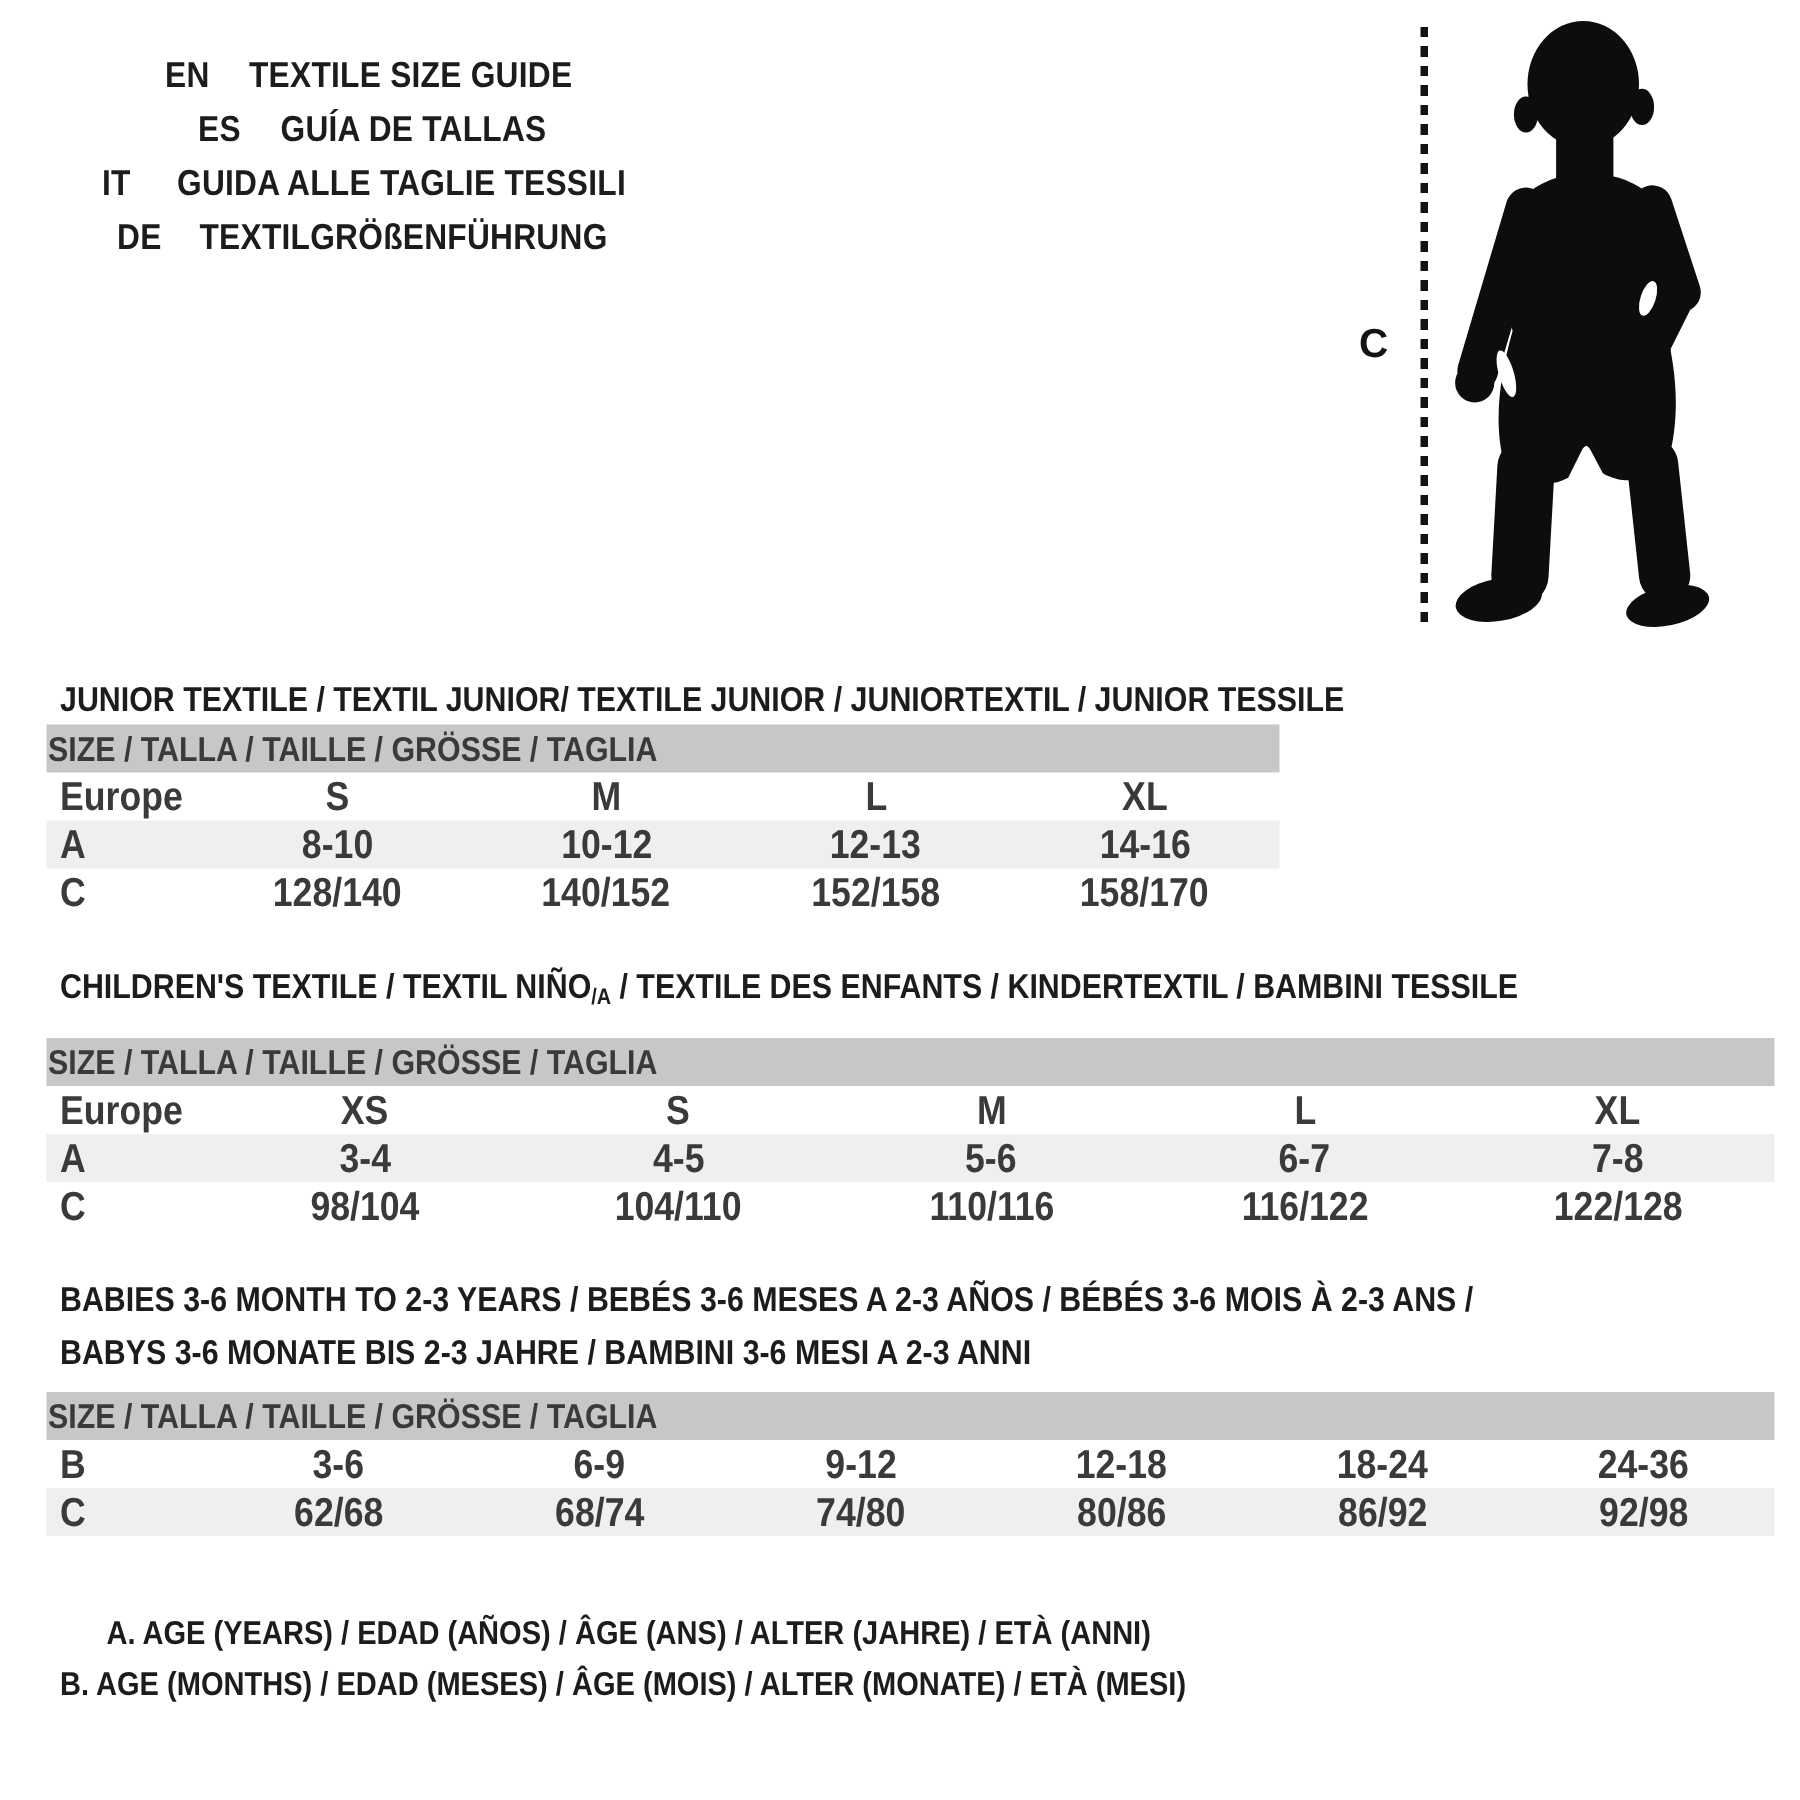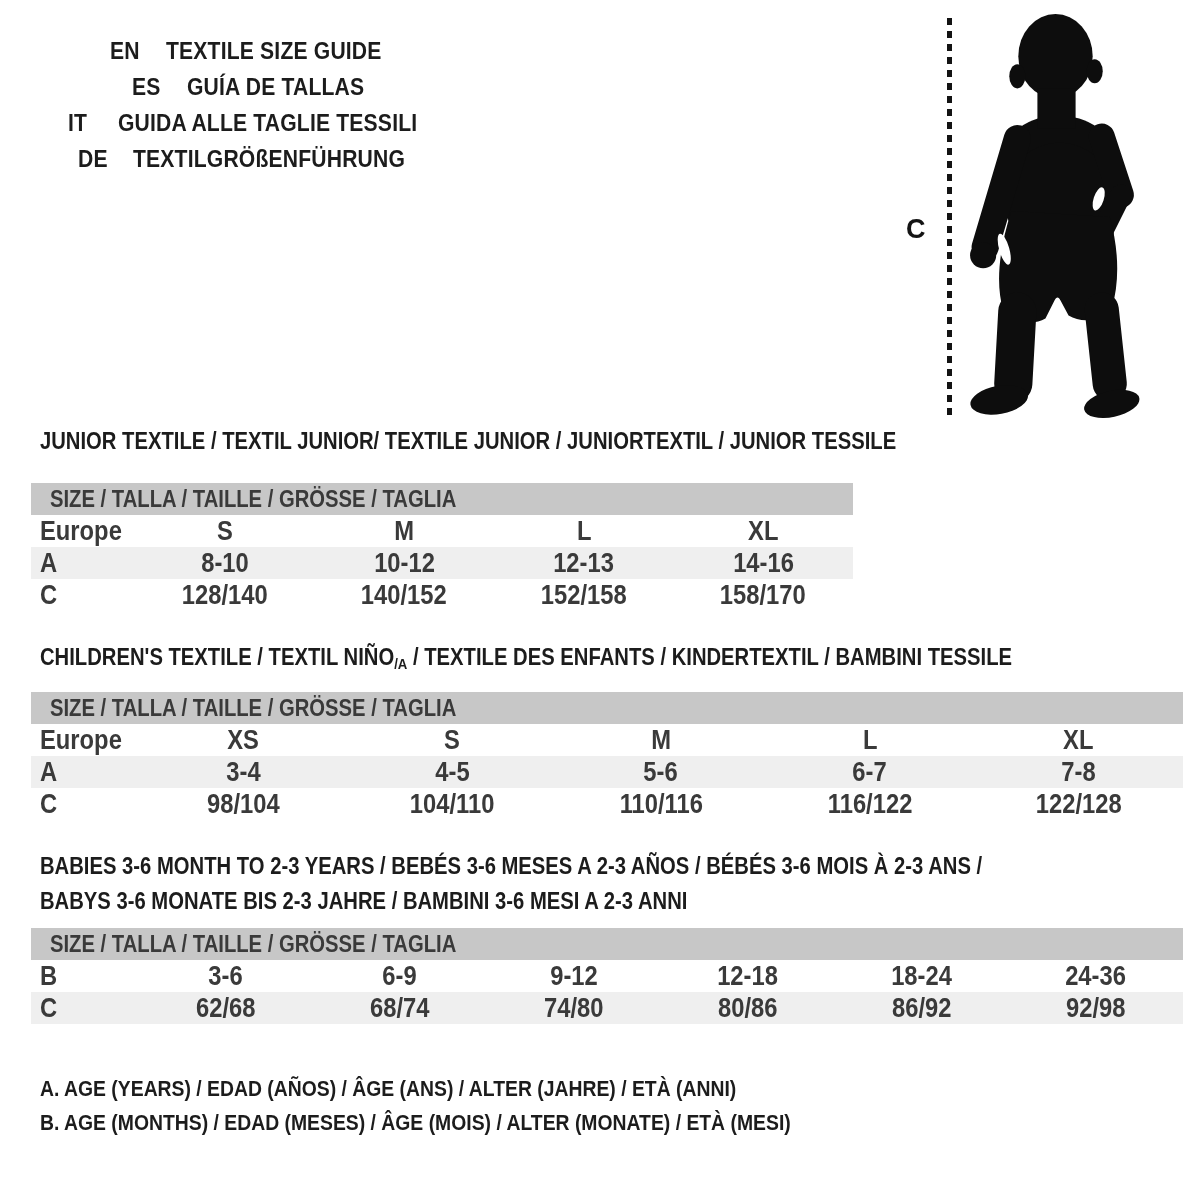--- a/index.html
+++ b/index.html
@@ -25,31 +25,31 @@
   }
   .measure-label{left:906px;top:214px;font-size:27px;font-weight:bold;color:#131313;}
   .baby-figure{left:963px;top:10px;width:186px;height:412px;}
 
   
   .sec-title{position:absolute;left:40px;font-size:23px;font-weight:bold;color:#1c1c1c;line-height:27px;}
   .subsc{font-size:15px;position:relative;top:4px;}
 
   
   .size-table{position:absolute;color:#3a3a3a;}
-  .size-bar{height:32px;background:#c7c7c7;display:flex;align-items:center;padding-left:19px;
+  .size-bar{height:32px;background:#c7c7c7;display:flex;align-items:center;padding-left:1px;
             font-size:23px;font-weight:bold;color:#3a3a3a;}
   .trow{height:32px;display:flex;align-items:center;font-size:27px;font-weight:bold;}
   .trow.shaded{background:#efefef;}
   .trow .lbl{padding-left:9px;box-sizing:border-box;}
   .junior .lbl{width:104px;}
   .wide .lbl{width:108px;}
   .trow .cell{flex:1;text-align:center;}
 
   
-  .legend{left:40px;top:1072px;color:#1c1c1c;}
+  .legend{left:40px;top:1072px;color:#1c1c1c;text-align:center;}
   .legend-line{height:34px;line-height:34px;font-size:22px;font-weight:bold;}
 </style>
 </head>
 <body>
 
 <div class="abs lang-header">
   <div class="lang-row">
     <span class="lang-code"><span class="cn-l">EN</span></span><span class="cn-l">TEXTILE SIZE GUIDE</span>
   </div>
   <div class="lang-row">
@@ -91,21 +91,21 @@
     <ellipse cx="36" cy="388" rx="29" ry="14" transform="rotate(-10 36 388)"></ellipse>
     <ellipse cx="148" cy="392" rx="28" ry="13" transform="rotate(-12 148 392)"></ellipse>
   </g>
 
   <g fill="#ffffff">
     <ellipse cx="135" cy="188" rx="5" ry="12" transform="rotate(18 135 188)"></ellipse>
     <ellipse cx="41" cy="238" rx="5" ry="16" transform="rotate(-16 41 238)"></ellipse>
   </g>
 </svg>
 
-<div class="sec-title" style="top:428px;">
+<div class="sec-title" style="top:453px;">
   <span class="cn-l">JUNIOR TEXTILE / TEXTIL JUNIOR/ TEXTILE JUNIOR / JUNIORTEXTIL / JUNIOR TESSILE</span>
 </div>
 <div class="size-table junior" style="left:31px;top:483px;width:822px;">
   <div class="size-bar">
     <span class="cn-l">SIZE / TALLA / TAILLE / GRÖSSE / TAGLIA</span>
   </div>
   <div class="trow">
     <span class="lbl"><span class="cn-l">Europe</span></span>
     <span class="cell"><span class="cn">S</span></span>
     <span class="cell"><span class="cn">M</span></span>

